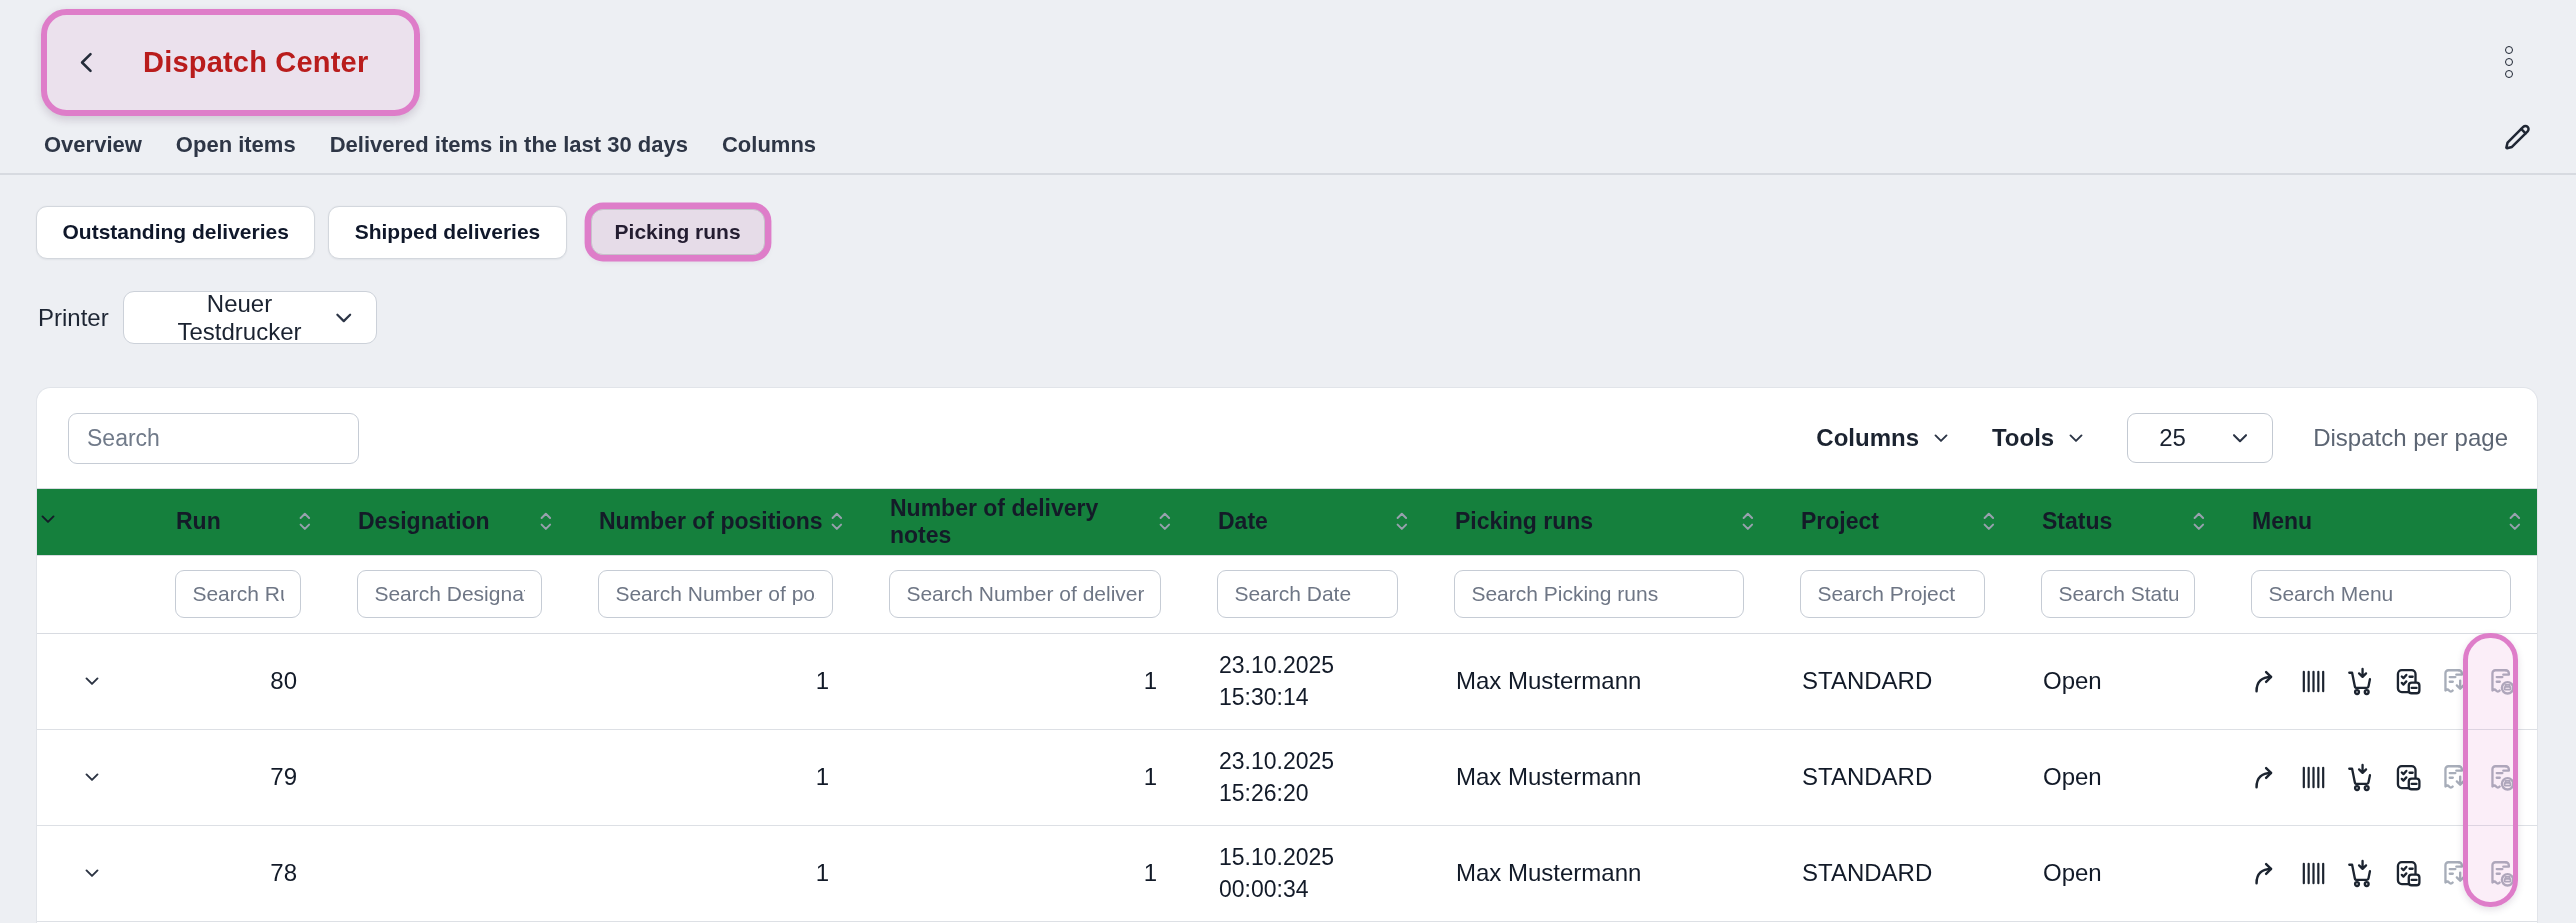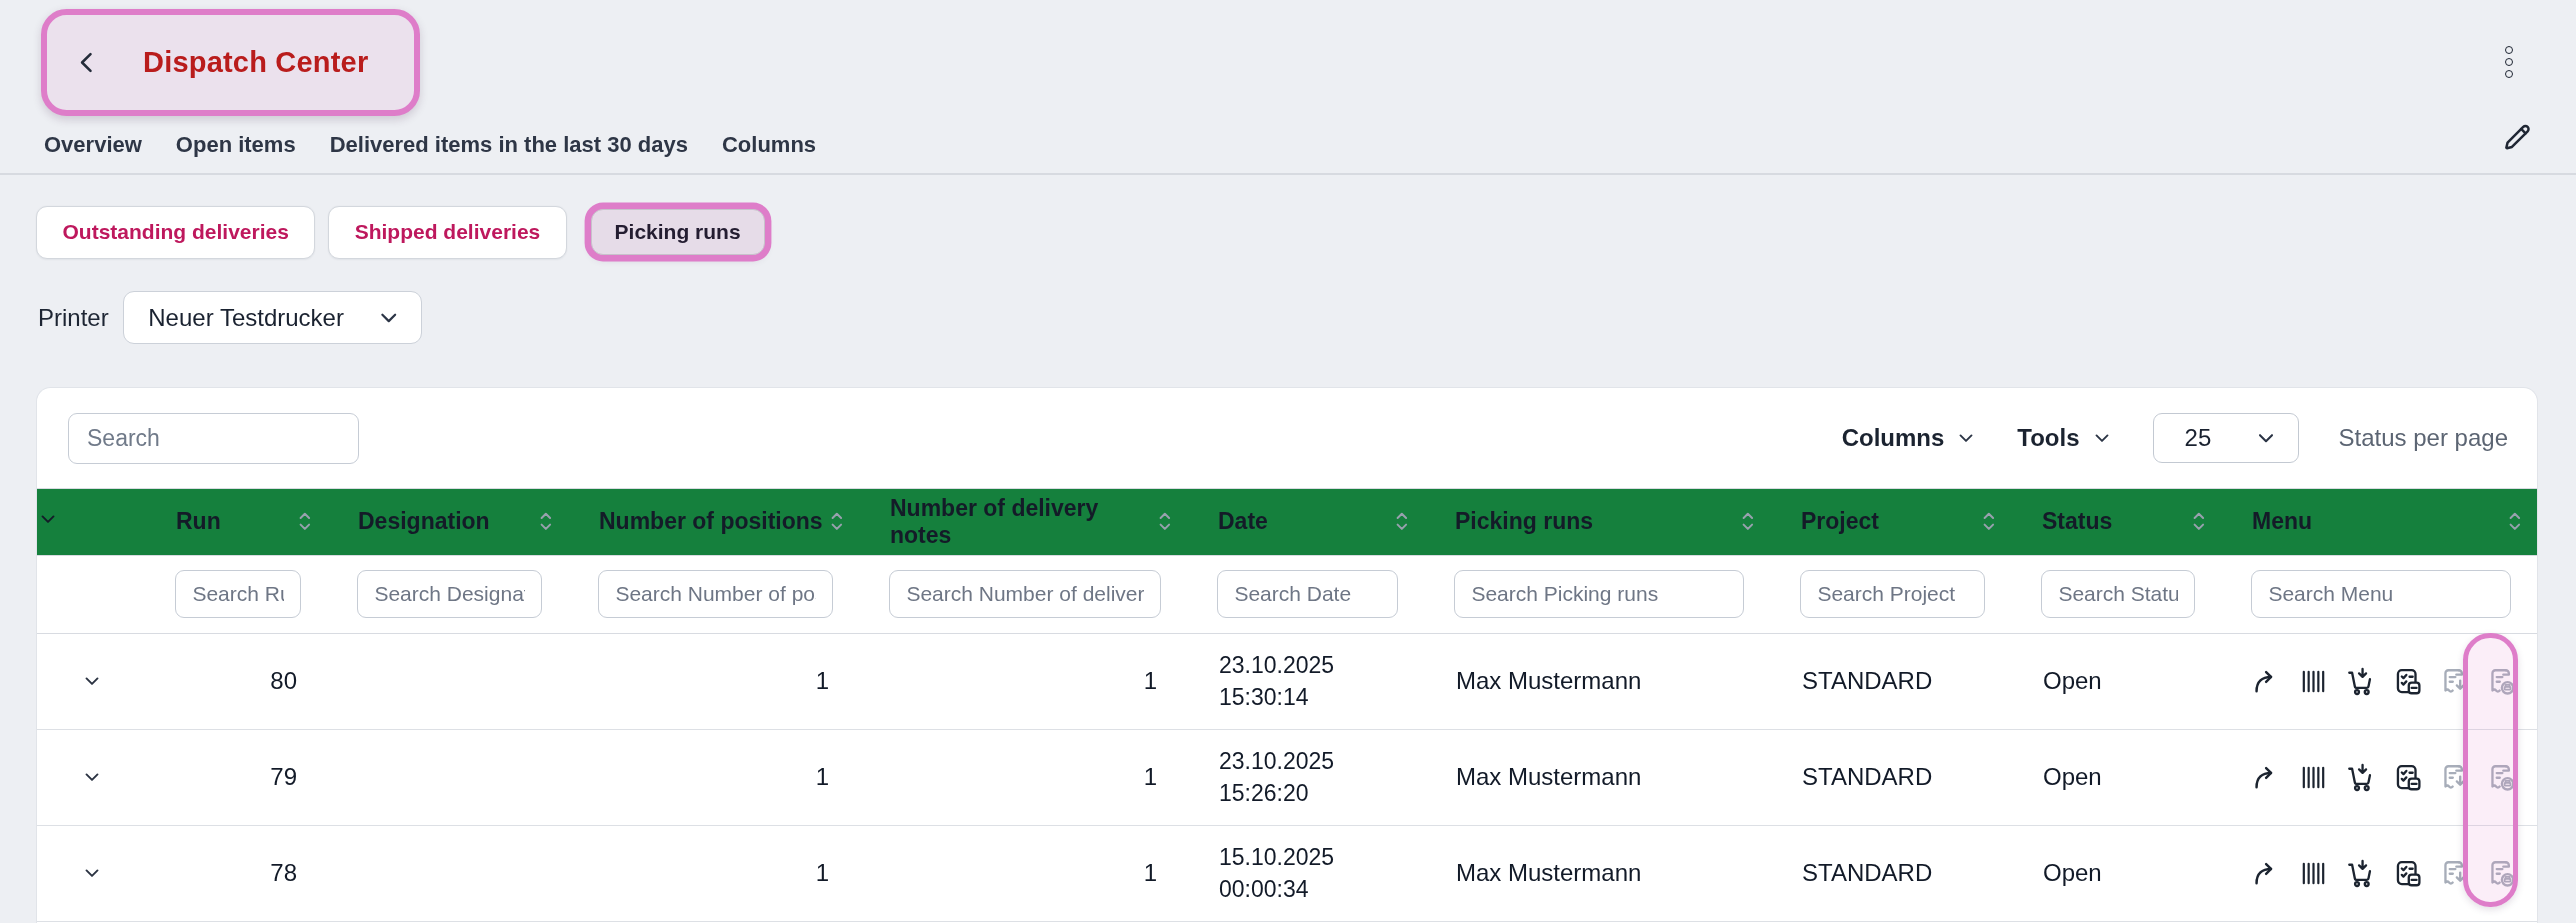--- a/index.html
+++ b/index.html
@@ -27,34 +27,34 @@
 
   .edit-btn{ position:absolute; left:2496px; top:117px; width:40px; height:40px;
     display:flex; align-items:center; justify-content:center; color:#1f2633; }
 
   .page-divider{ position:absolute; left:0; top:173px; width:2576px; height:1.8px; background:#d7dae0; }
 
   
   .view-row{ position:absolute; left:36px; top:204px; height:56px; display:flex; align-items:center; gap:12.8px; }
   .btn-plain{
     height:53px; padding:0 25.5px; background:#fff; border:1.8px solid #d3d7dd; border-radius:11px;
-    font-size:21px; font-weight:700; color:#be185d; box-shadow:0 0.9px 1.8px rgba(20,30,50,.06);
+    font-size:21px; font-weight:700; color:#0f172a; box-shadow:0 0.9px 1.8px rgba(20,30,50,.06);
   }
   .btn-picking{
     height:46px; padding:0 23px; margin:0 11px;
     background:#e6dce8; border:1.8px solid #c7c2cb; border-radius:12px;
     font-size:21px; font-weight:700; color:#241d31;
     box-shadow:0 0 0 6.4px #de7dc9, 0 3.6px 9px rgba(70,40,80,.22);
   }
 
   
   .printer-row{ position:absolute; left:38px; top:291px; display:flex; align-items:center; gap:14.6px; }
   .printer-label{ font-size:24px; color:#1d2533; }
   .printer-select{
-    width:299px; height:53px; background:#fff; border:1.8px solid #ccd1d9; border-radius:11px;
+    width:254px; height:53px; background:#fff; border:1.8px solid #ccd1d9; border-radius:11px;
     display:flex; align-items:center; justify-content:space-between; padding:0 20px 0 24px;
     font-size:24px; color:#1a2230;
   }
   .chev{ color:#2c3546; flex:none; }
 
   
   .card{
     position:absolute; left:36px; top:387px; width:2502px; height:537px;
     background:#fff; border:0.9px solid #e1e4e9; border-bottom:none;
     border-radius:14.6px 14.6px 0 0; overflow:hidden;
@@ -236,21 +236,21 @@
           <svg class="chev" viewBox="0 0 24 24" width="22" height="22">
               <use href="#ic-chevron-down"></use>
             </svg>
         </button>
         <button class="page-size">
           <span>25</span>
           <svg class="chev" viewBox="0 0 24 24" width="24" height="24">
               <use href="#ic-chevron-down"></use>
             </svg>
         </button>
-        <span class="entries-label">Status per page</span>
+        <span class="entries-label">Dispatch per page</span>
       </div>
     </div>
 
     <table>
       <colgroup>
         <col style="width:109px">
           <col style="width:182px">
           <col style="width:241px">
           <col style="width:291px">
           <col style="width:328px">

